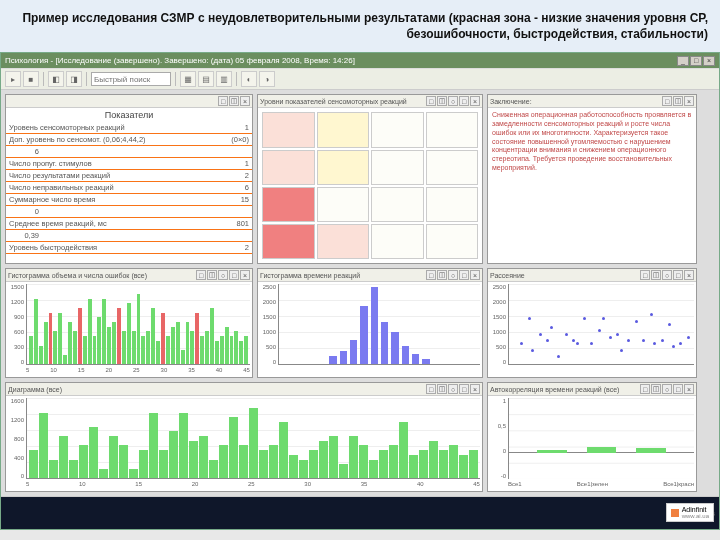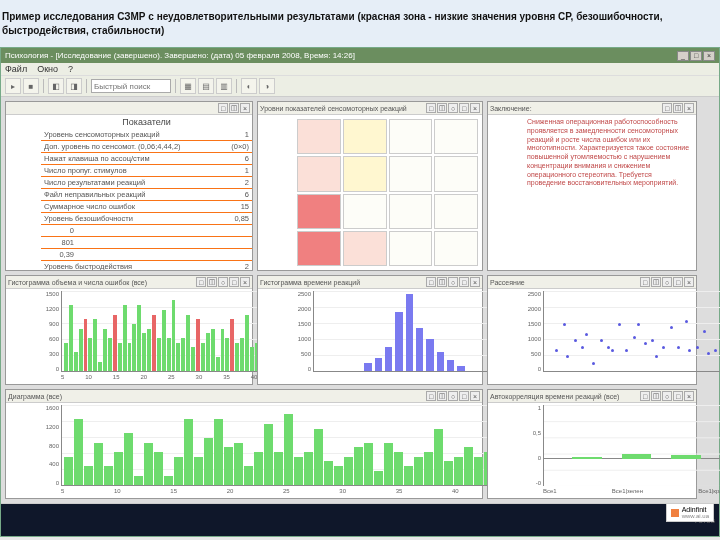--- a/index.html
+++ b/index.html
@@ -1,32 +1,32 @@
 <!DOCTYPE html>
 <html><head>
 <meta charset="utf-8">
 <style>
   * { box-sizing: border-box; margin: 0; padding: 0; }
   body { font-family: Tahoma, Arial, sans-serif; font-size: 9px; background: #e8e8e8; width: 720px; height: 540px; overflow: hidden; }
-  .title-banner { background: #e6eef7; padding: 10px 2px; text-align: left; font-weight: bold; font-size: 10px; line-height: 1.35; color: #111; }
+  .title-banner { background: #e6eef7; padding: 10px 12px; text-align: right; font-weight: bold; font-size: 12px; line-height: 1.35; color: #111; }
   .app-frame { border: 1px solid #7a8; background: #eceee4; }
   .app-titlebar { background: #6b8e5f; color: #fff; height: 15px; display: flex; align-items: center; padding: 0 4px; font-size: 8px; }
   .app-titlebar .spacer { flex: 1; }
   .win-btn { width: 12px; height: 10px; background: #d4d0c8; border: 1px solid #888; margin-left: 1px; display: inline-flex; align-items:center; justify-content:center; font-size:7px; color:#333;}
   .menubar { background: #eceee4; padding: 1px 4px; display: flex; gap: 10px; font-size: 9px; color: #333; }
   .toolbar { background: #eceee4; padding: 2px 4px; display: flex; gap: 2px; align-items: center; border-top: 1px solid #ddd; border-bottom: 1px solid #ccc; }
   .tb-btn { width: 16px; height: 16px; background: #f4f4ec; border: 1px solid #ccc; display:flex; align-items:center; justify-content:center; font-size:8px; color:#666;}
   .tb-sep { width: 1px; height: 14px; background: #bbb; margin: 0 2px; }
   .tb-input { height: 14px; border: 1px solid #aaa; background: #fff; padding: 0 2px; font-size: 8px; }
   .content { display: grid; grid-template-columns: 248px 226px 210px; grid-template-rows: 170px 110px 110px; gap: 4px; padding: 4px; background: #ddd; }
   .panel { background: #fff; border: 1px solid #999; display: flex; flex-direction: column; position: relative; }
   .panel-hdr { height: 13px; background: #f0f0e8; border-bottom: 1px solid #ccc; display: flex; align-items: center; padding: 0 2px; font-size: 7px; color: #555; }
   .panel-hdr .spacer { flex: 1; }
   .panel-hdr .pbtn { width: 10px; height: 10px; border: 1px solid #aaa; background: #eee; margin-left: 1px; display:flex; align-items:center; justify-content:center; font-size:7px;}
-  .panel-body { flex: 1; overflow: hidden; position: relative; margin-left: 35px; }
+  .panel-body { flex: 1; overflow: hidden; position: relative; }
   
   .param-title { text-align: center; font-size: 9px; padding: 2px 0; color: #444; }
   .param-row { display: flex; border-bottom: 1px solid #f97316; font-size: 7.5px; color: #555; }
   .param-row .lbl { flex: 1; padding: 1px 3px; white-space: nowrap; overflow: hidden; }
   .param-row .val { width: 36px; text-align: right; padding: 1px 3px; }
   
   .matrix { display: grid; grid-template-columns: repeat(4, 1fr); grid-template-rows: repeat(4, 1fr); gap: 2px; padding: 4px; height: 100%; }
   .cell { border: 1px solid #ccc; background: #fdfdf8; }
   .cell.red { background: #f08080; }
   .cell.pink { background: #fbe0d8; }
@@ -57,25 +57,20 @@
 <div class="title-banner">Пример исследования СЗМР с неудовлетворительными результатами (красная зона - низкие значения уровня СР, безошибочности, быстродействия, стабильности)</div>
 
 <div class="app-frame">
   <div class="app-titlebar">
     <span>Психология - [Исследование (завершено). Завершено: (дата) 05 февраля 2008, Время: 14:26]</span>
     <span class="spacer"></span>
     <span class="win-btn">_</span>
     <span class="win-btn">□</span>
     <span class="win-btn">×</span>
   </div>
-  <div class="menubar">
-    <span>Файл</span>
-    <span>Окно</span>
-    <span>?</span>
-  </div>
   <div class="toolbar">
     <span class="tb-btn">▸</span>
     <span class="tb-btn">■</span>
     <span class="tb-sep"></span>
     <span class="tb-btn">◧</span>
     <span class="tb-btn">◨</span>
     <span class="tb-sep"></span>
     <input class="tb-input" style="width: 80px;" placeholder="Быстрый поиск">
     <span class="tb-sep"></span>
     <span class="tb-btn">▦</span>
@@ -101,47 +96,43 @@
         <div id="param-rows">
             <div class="param-row">
               <span class="lbl">Уровень сенсомоторных реакций</span>
               <span class="val">1</span>
             </div>
             <div class="param-row">
               <span class="lbl">Доп. уровень по сенсомот. (0,06;4,44,2)</span>
               <span class="val">(0×0)</span>
             </div>
             <div class="param-row">
-              <span class="lbl">Нажат клавиша по ассоц/стим</span>
               <span class="val">6</span>
             </div>
             <div class="param-row">
               <span class="lbl">Число пропуг.  стимулов</span>
               <span class="val">1</span>
             </div>
             <div class="param-row">
               <span class="lbl">Число результатами реакций</span>
               <span class="val">2</span>
             </div>
             <div class="param-row">
-              <span class="lbl">Файл неправильных реакций</span>
+              <span class="lbl">Число неправильных реакций</span>
               <span class="val">6</span>
             </div>
             <div class="param-row">
-              <span class="lbl">Суммарное число ошибок</span>
+              <span class="lbl">Суммарное число время</span>
               <span class="val">15</span>
             </div>
             <div class="param-row">
-              <span class="lbl">Уровень безошибочности</span>
-              <span class="val">0,85</span>
-            </div>
-            <div class="param-row">
               <span class="val">0</span>
             </div>
             <div class="param-row">
+              <span class="lbl">Среднее время реакций, мс</span>
               <span class="val">801</span>
             </div>
             <div class="param-row">
               <span class="val">0,39</span>
             </div>
             <div class="param-row">
               <span class="lbl">Уровень быстродействия</span>
               <span class="val">2</span>
             </div>
           </div>

